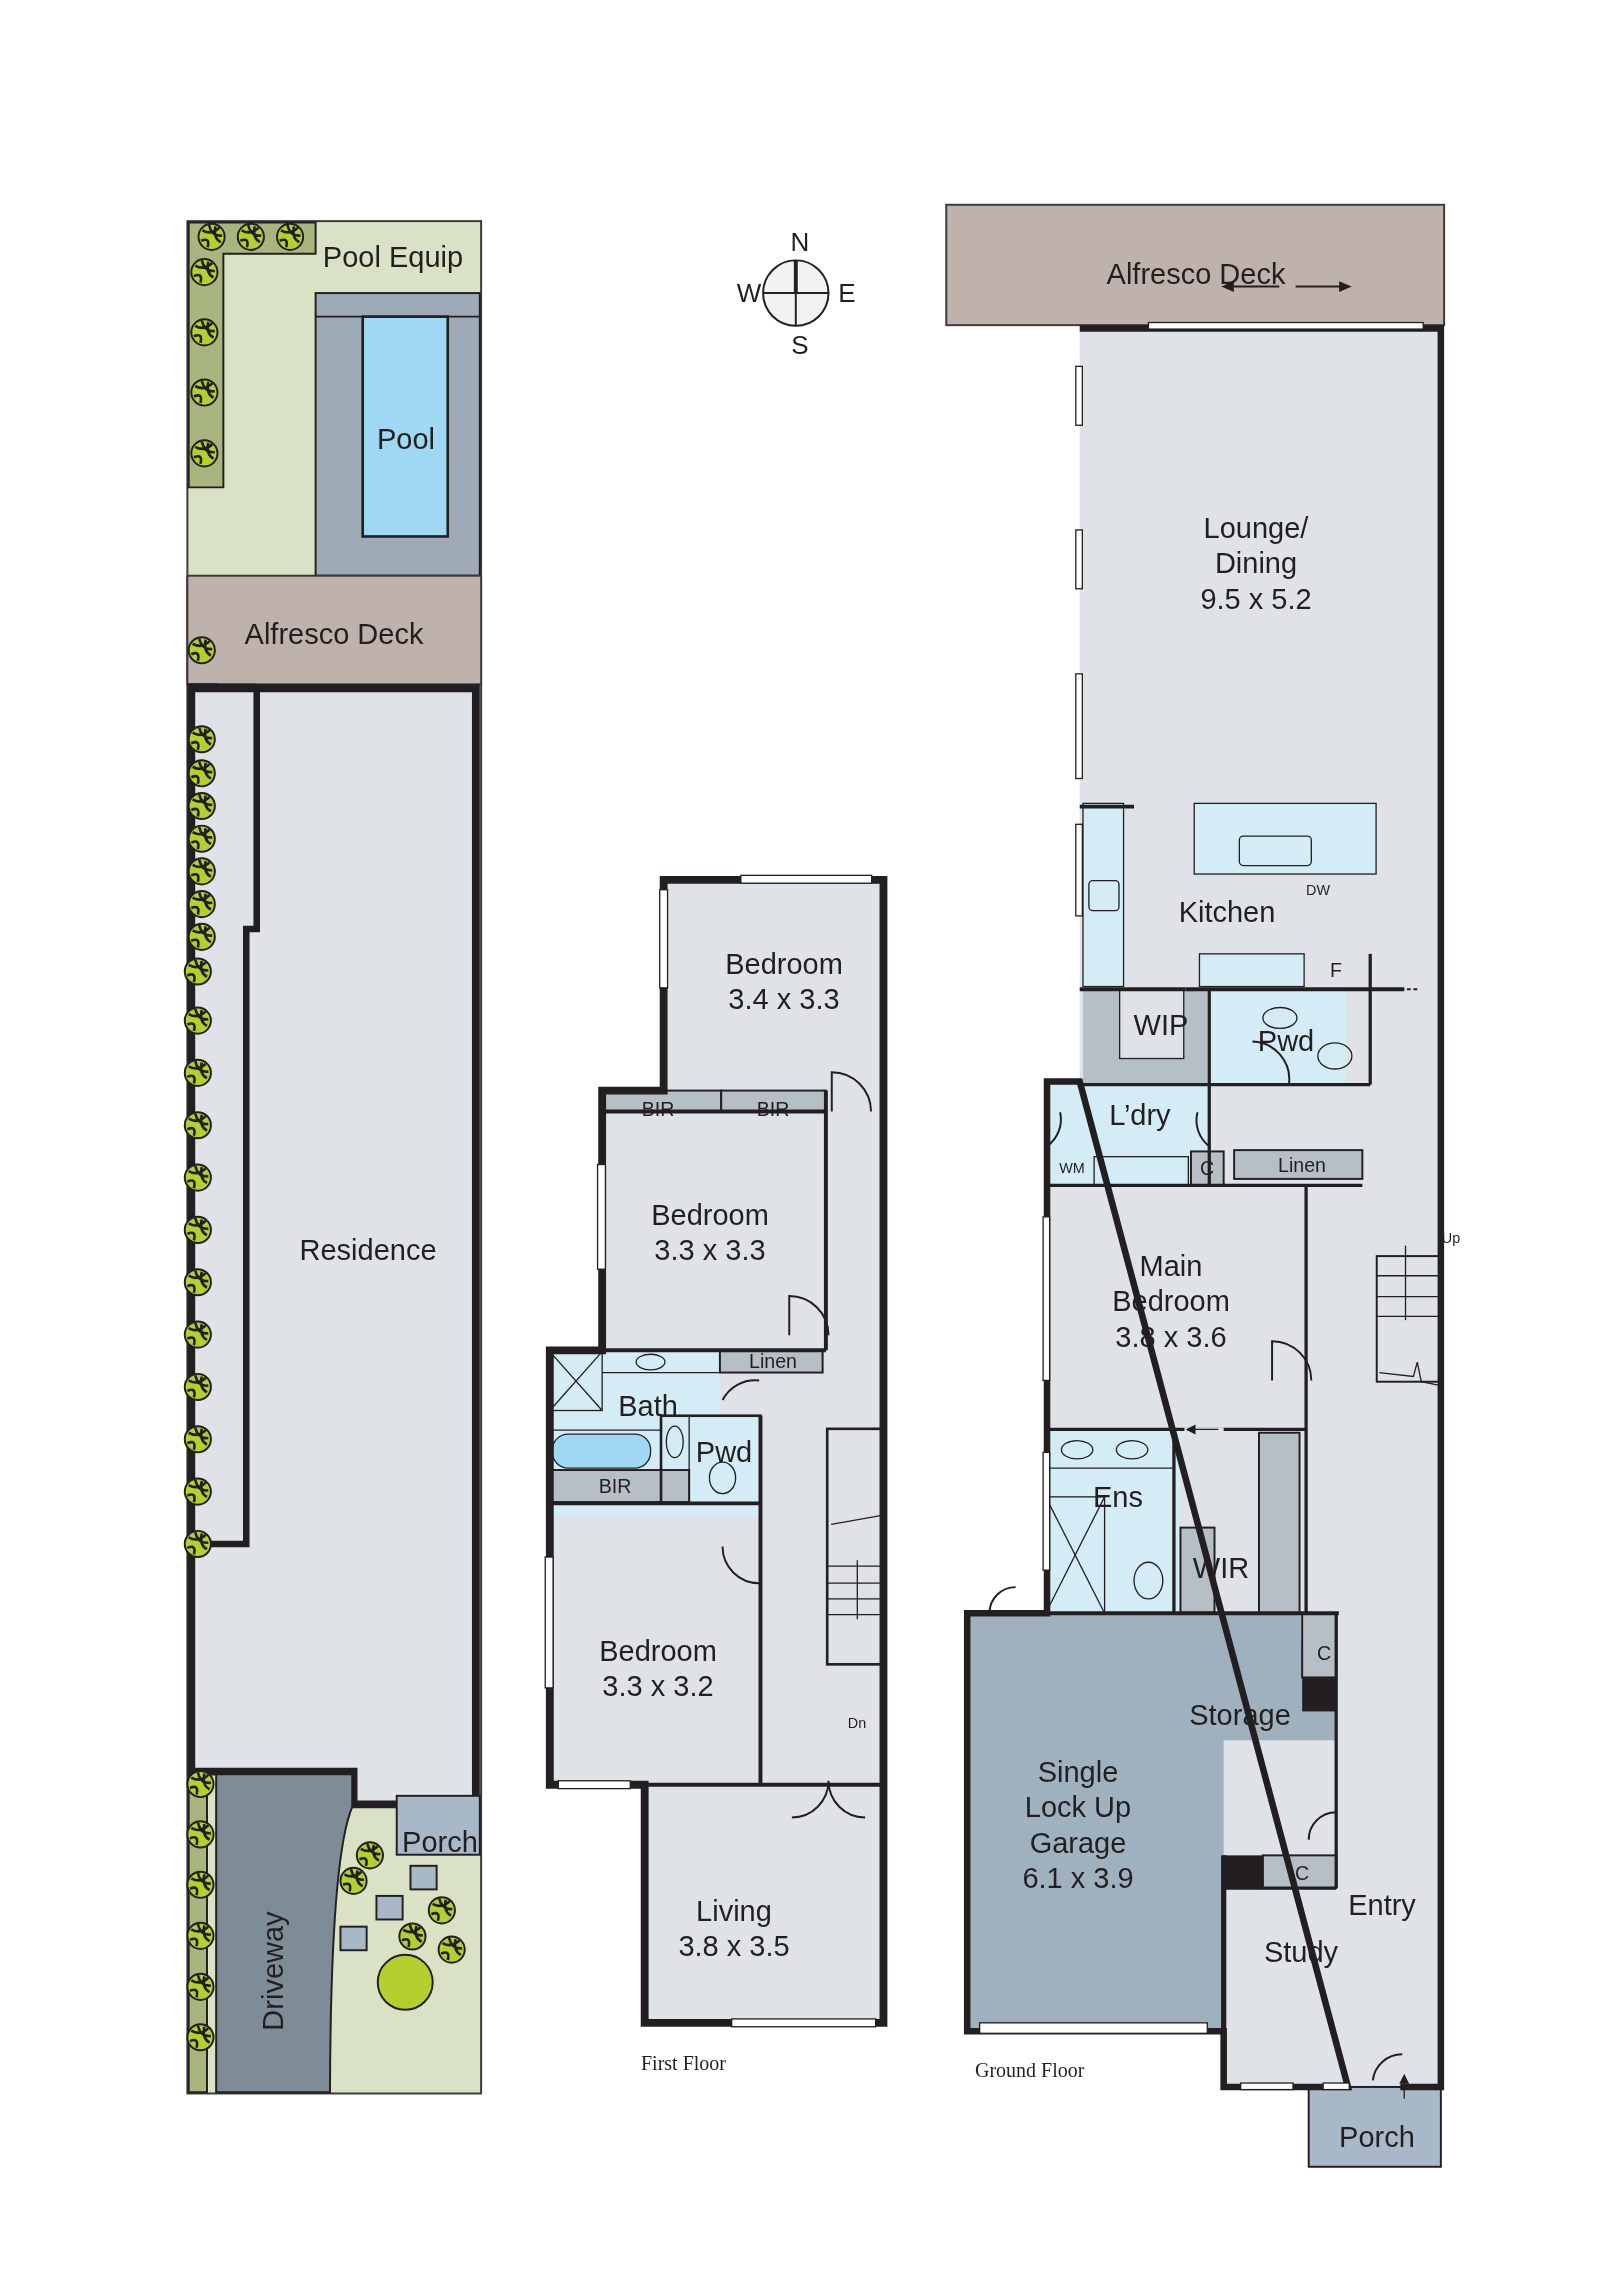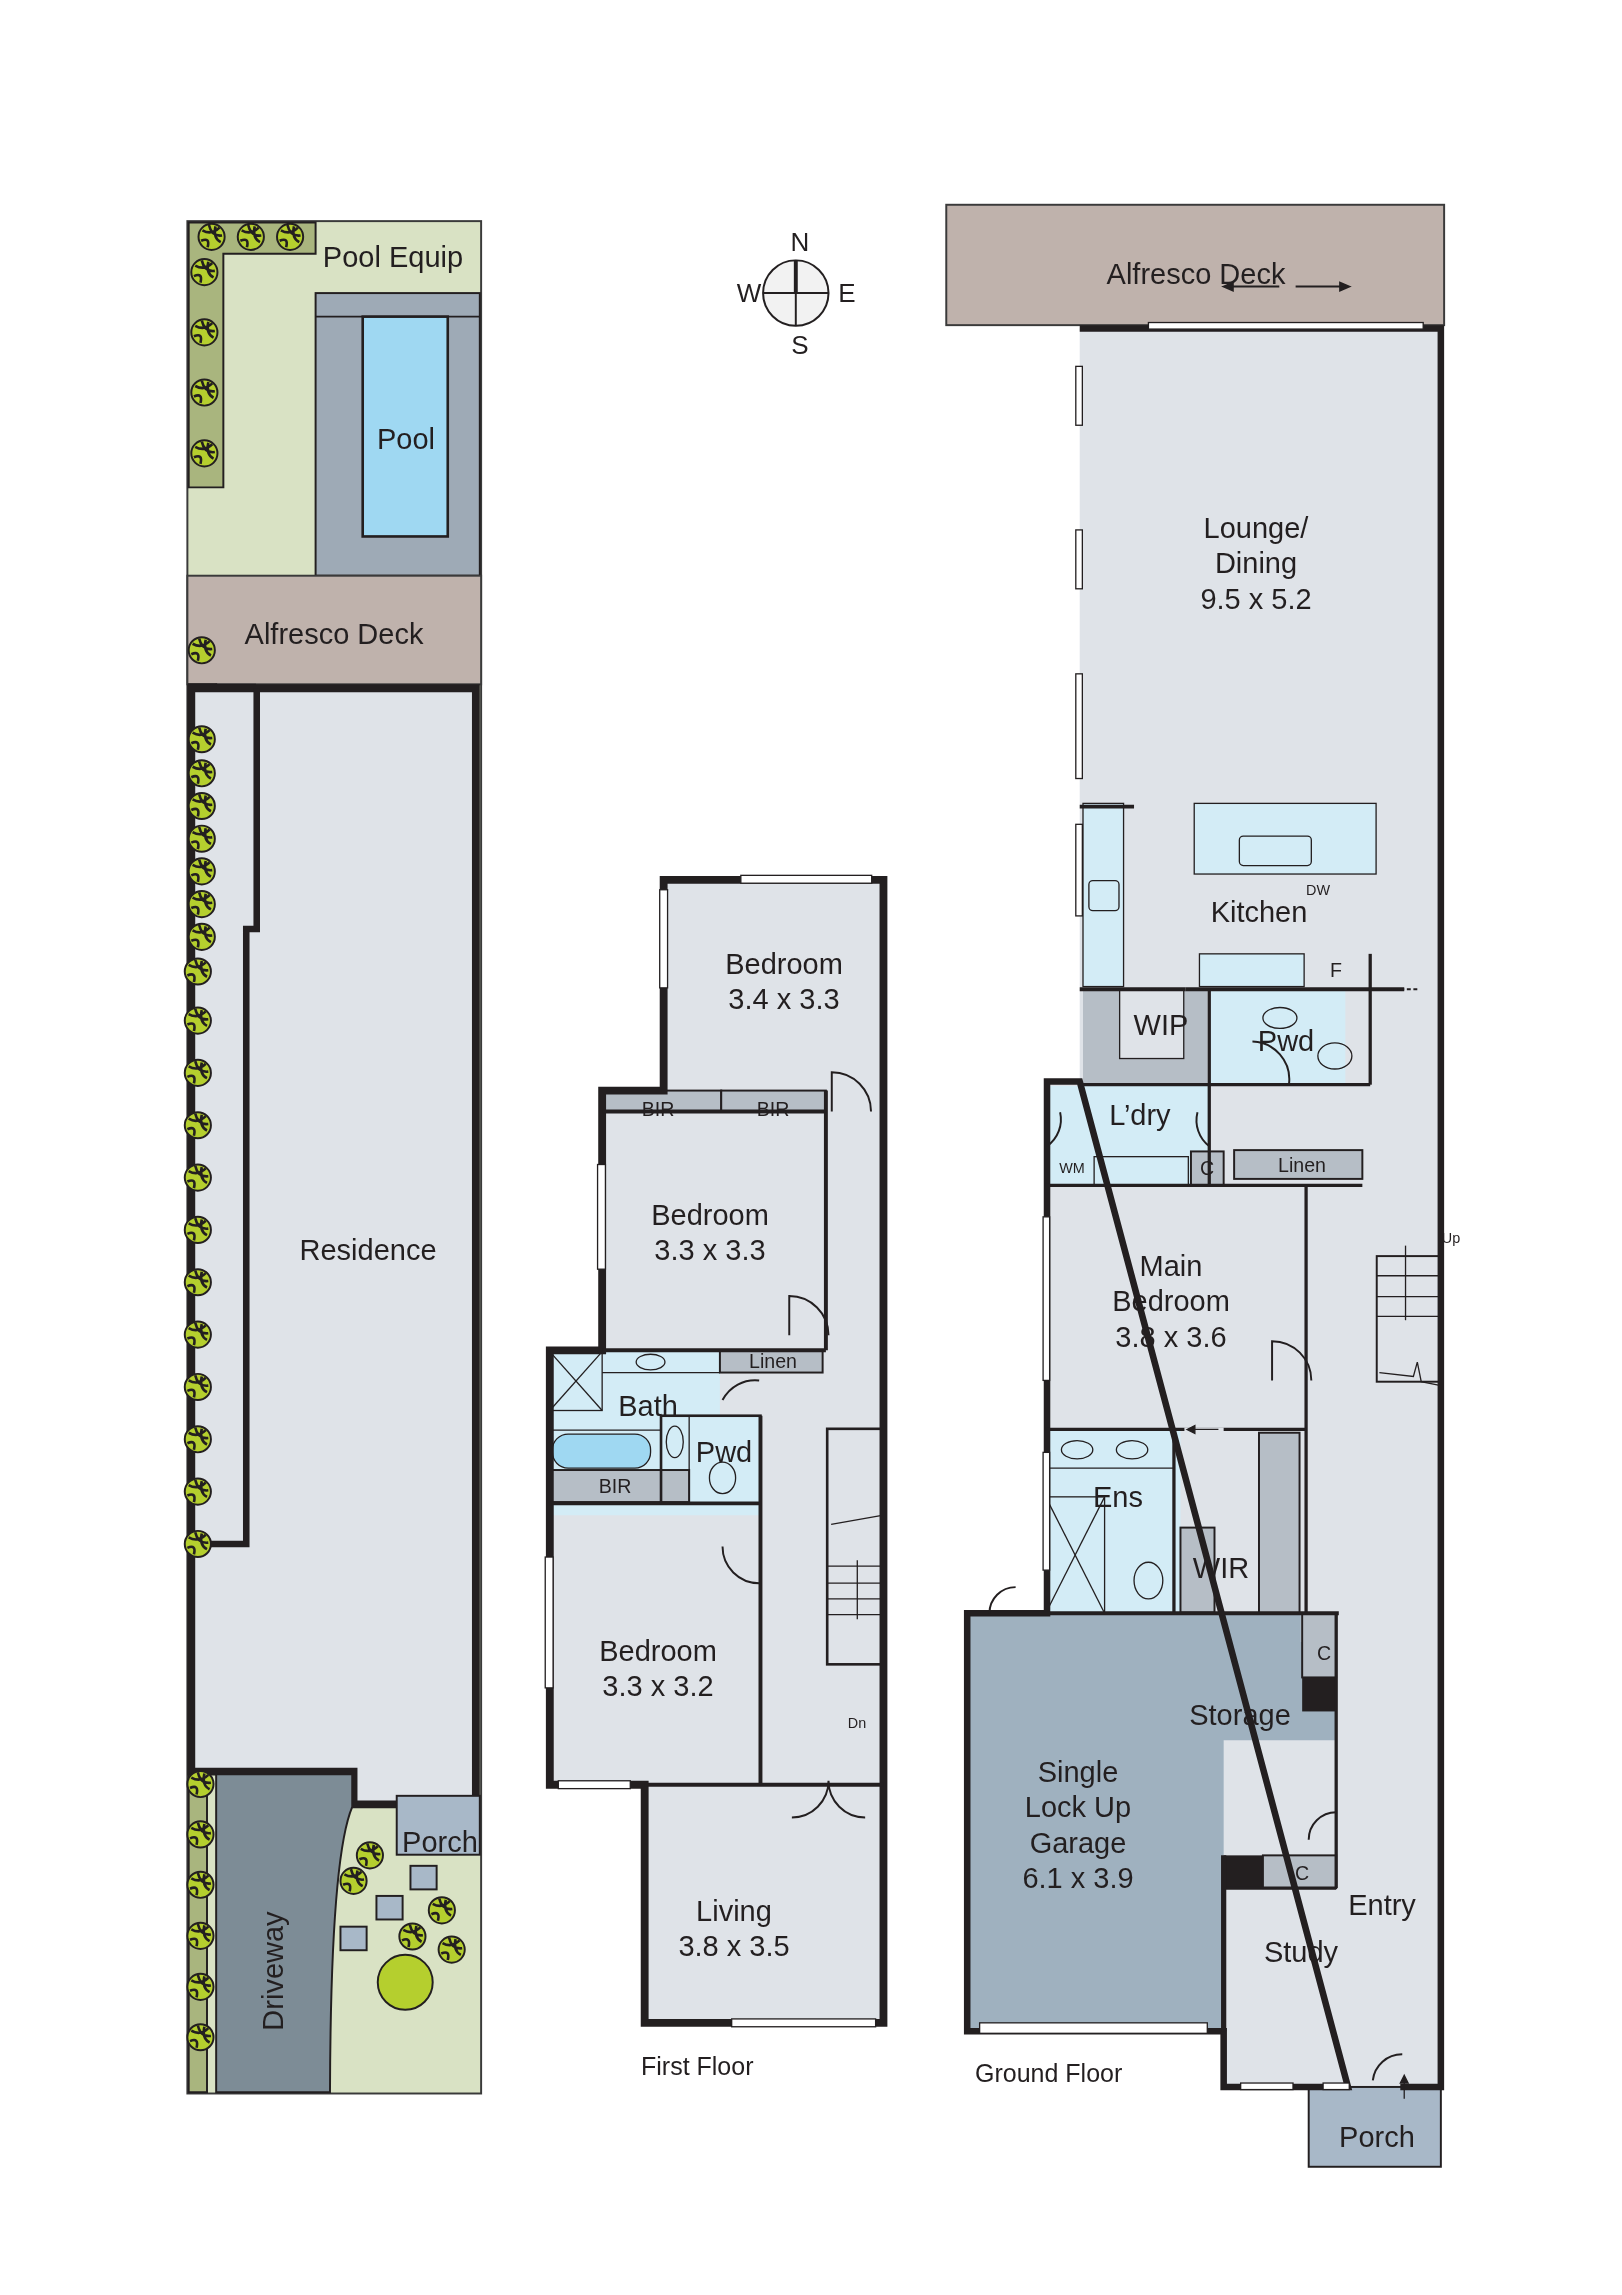--- a/index.html
+++ b/index.html
@@ -5,21 +5,21 @@
   html, body { margin: 0; padding: 0; background: #ffffff; }
   body { width: 1623px; height: 2295px; position: relative; overflow: hidden;
          font-family: "Liberation Sans", "DejaVu Sans", sans-serif; color: #231f20; }
   svg.plan { position: absolute; left: 0; top: 0; }
   .lbl { position: absolute; transform: translate(-50%, -50%); text-align: center;
          line-height: 1.22; white-space: nowrap; color: #231f20; }
   .lg { font-size: 29px; }
   .md { font-size: 26px; }
   .sm { font-size: 19.6px; }
   .xs { font-size: 14.4px; }
-  .title { font-size: 25px; transform: none; }
+  .title { font-size: 20px; transform: none; font-family: Liberation Serif, serif; }
   .rot { transform: translate(-50%, -50%) rotate(-90deg); }
 </style>
 </head>
 <body>
 
 <svg class="plan" width="1623" height="2295" viewBox="0 0 2480 3508" xmlns="http://www.w3.org/2000/svg">
   <defs>
     <g id="shrub">
       <circle r="20" fill="#b5cf2e" stroke="#231f20" stroke-width="3"></circle>
       <path d="M-14,-10 Q0,-2 12,-14 M-16,6 Q-2,0 -6,16 M14,8 Q2,2 6,-16 M-4,-18 Q0,0 16,-2" stroke="#231f20" stroke-width="4" fill="none"></path>
@@ -294,21 +294,21 @@
 </div>
 <div class="lbl title" style="left:641px;top:2051px;">First Floor</div>
 
 <div class="lbl lg" style="left:1196px;top:275px;">Alfresco Deck</div>
 <div class="lbl lg" style="left:1256px;top:564px;">
   <div>Lounge/</div>
   <div>Dining</div>
   <div>9.5 x 5.2</div>
 </div>
 <div class="lbl xs" style="left:1318px;top:891px;">DW</div>
-<div class="lbl lg" style="left:1227px;top:913px;margin-left:32px;">Kitchen</div>
+<div class="lbl lg" style="left:1227px;top:913px;">Kitchen</div>
 <div class="lbl sm" style="left:1336px;top:971px;">F</div>
 <div class="lbl lg" style="left:1161px;top:1026px;">WIP</div>
 <div class="lbl lg" style="left:1286px;top:1042px;">Pwd</div>
 <div class="lbl lg" style="left:1140px;top:1116px;">L’dry</div>
 <div class="lbl xs" style="left:1072px;top:1169px;text-align:center;">WM</div>
 <div class="lbl sm" style="left:1207px;top:1169px;">C</div>
 <div class="lbl sm" style="left:1302px;top:1166px;">Linen</div>
 <div class="lbl lg" style="left:1171px;top:1302px;">
   <div>Main</div>
   <div>Bedroom</div>

